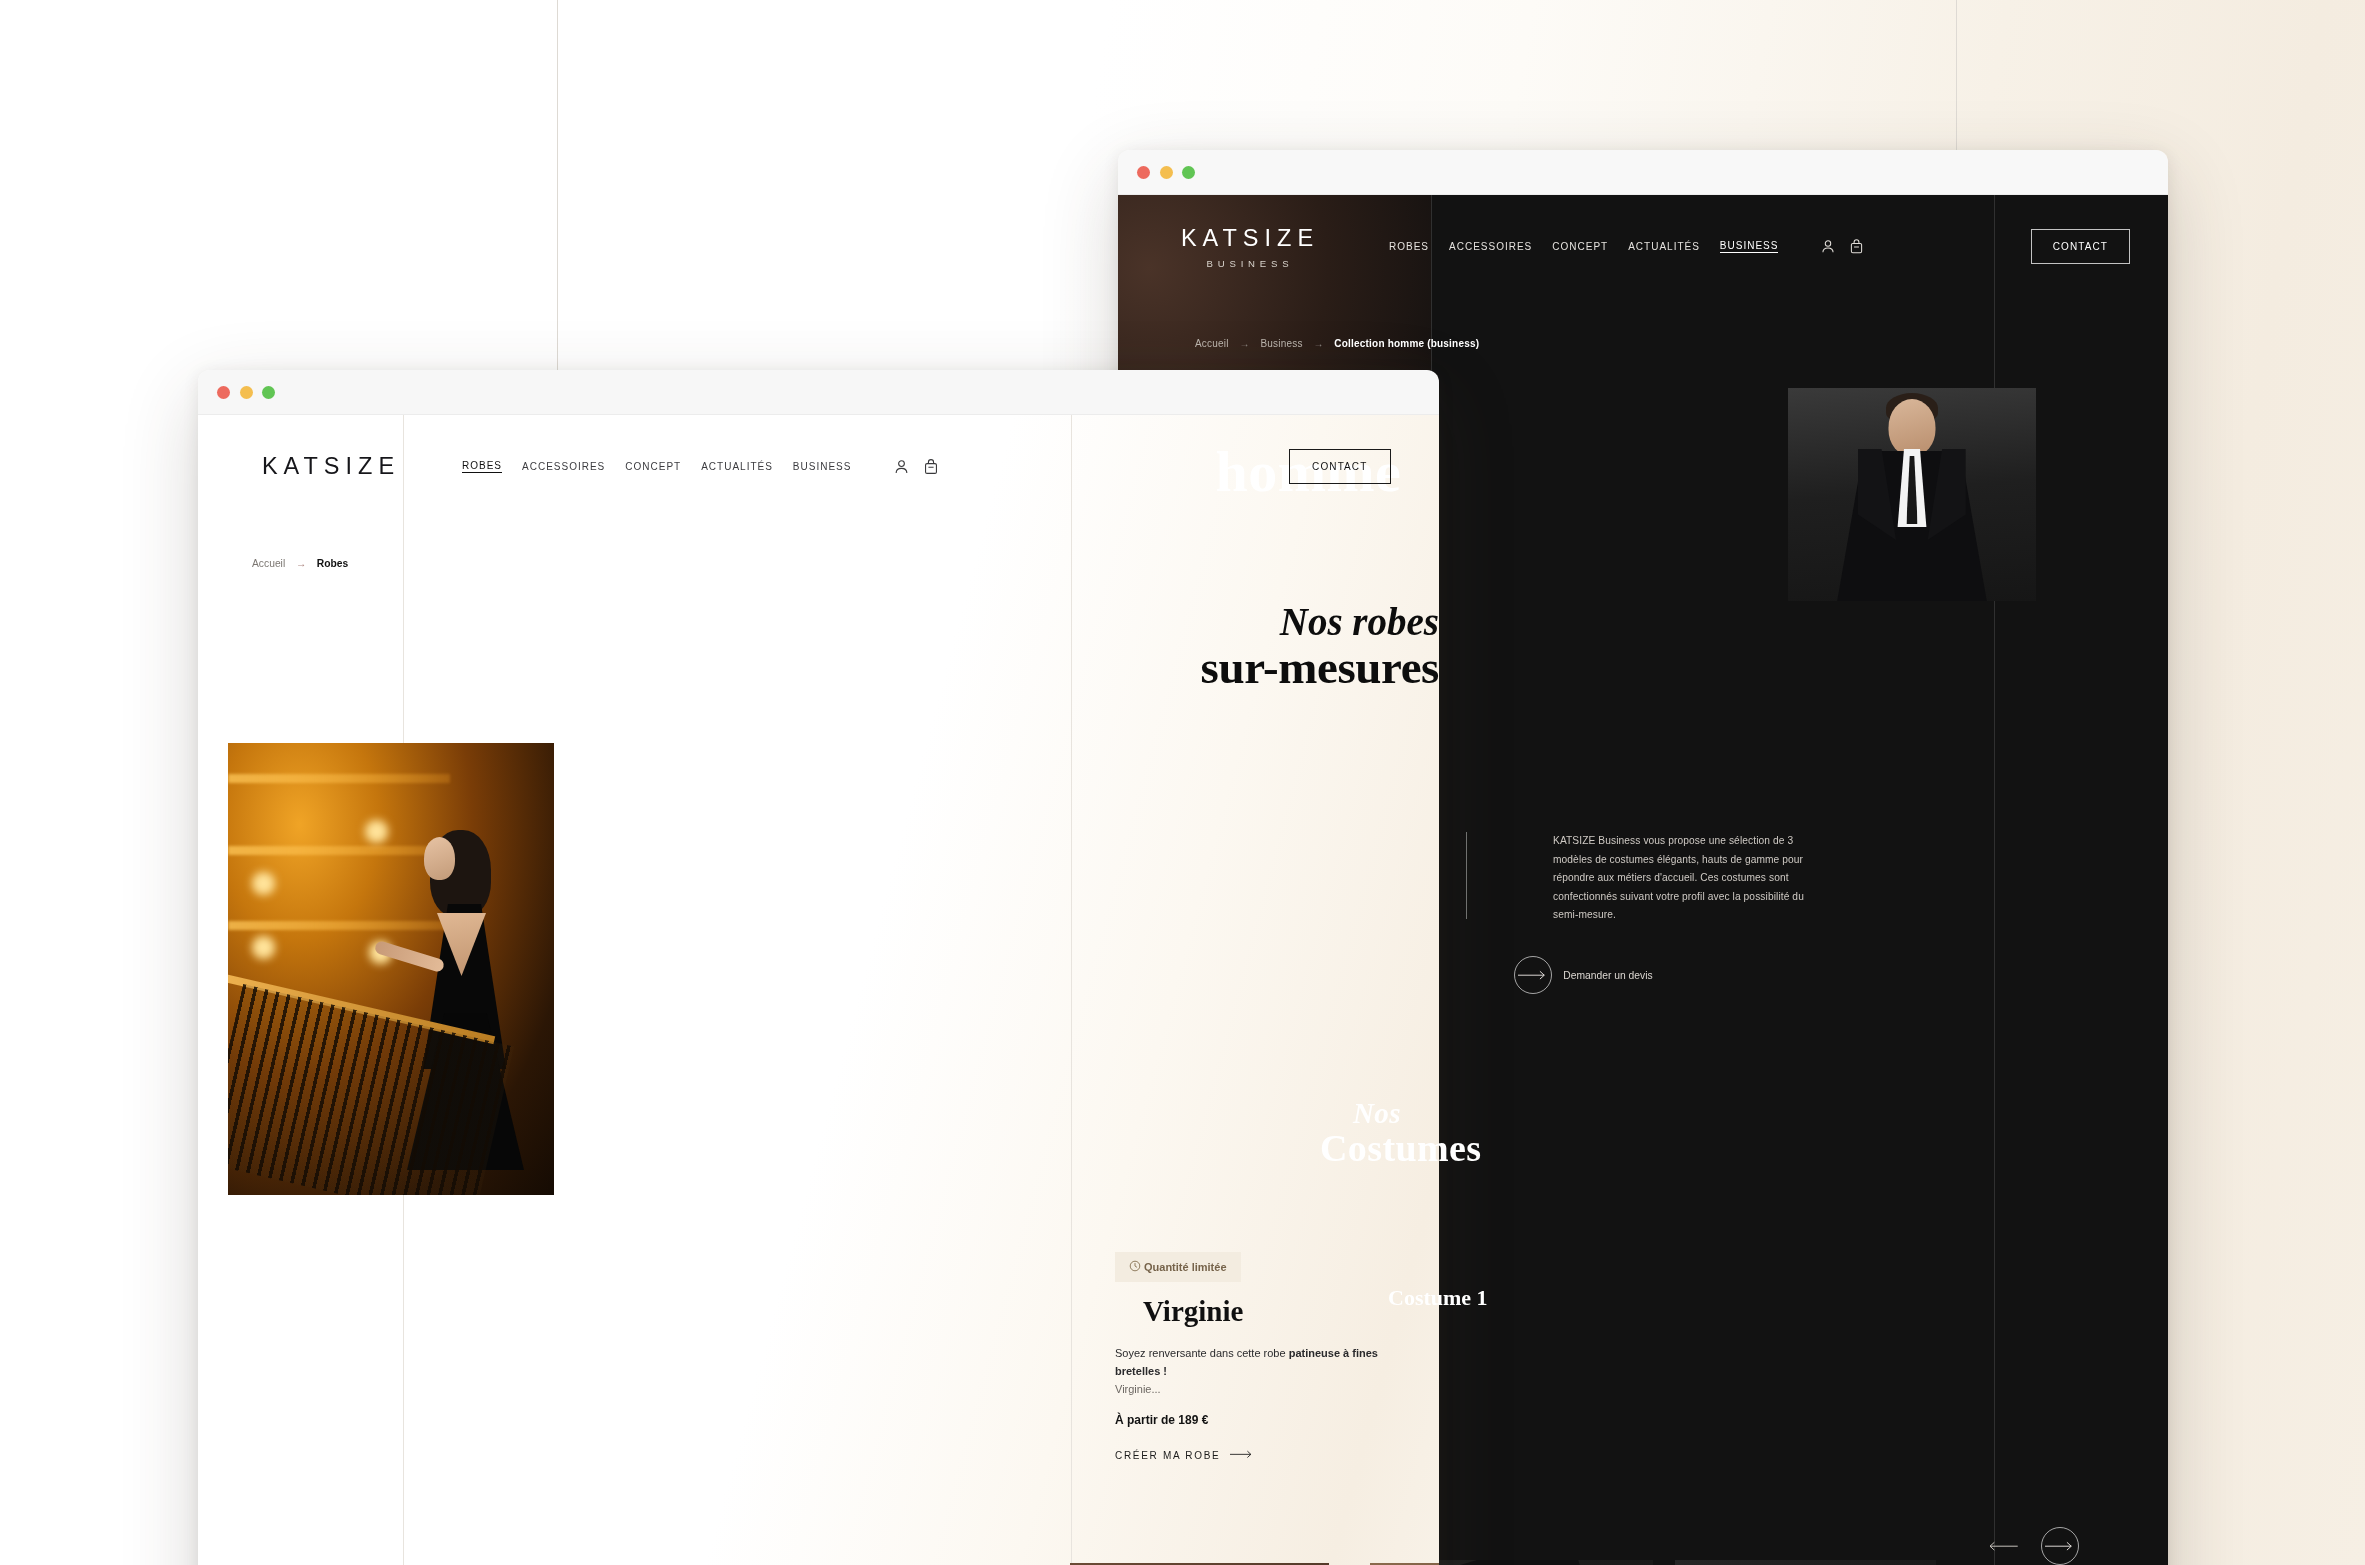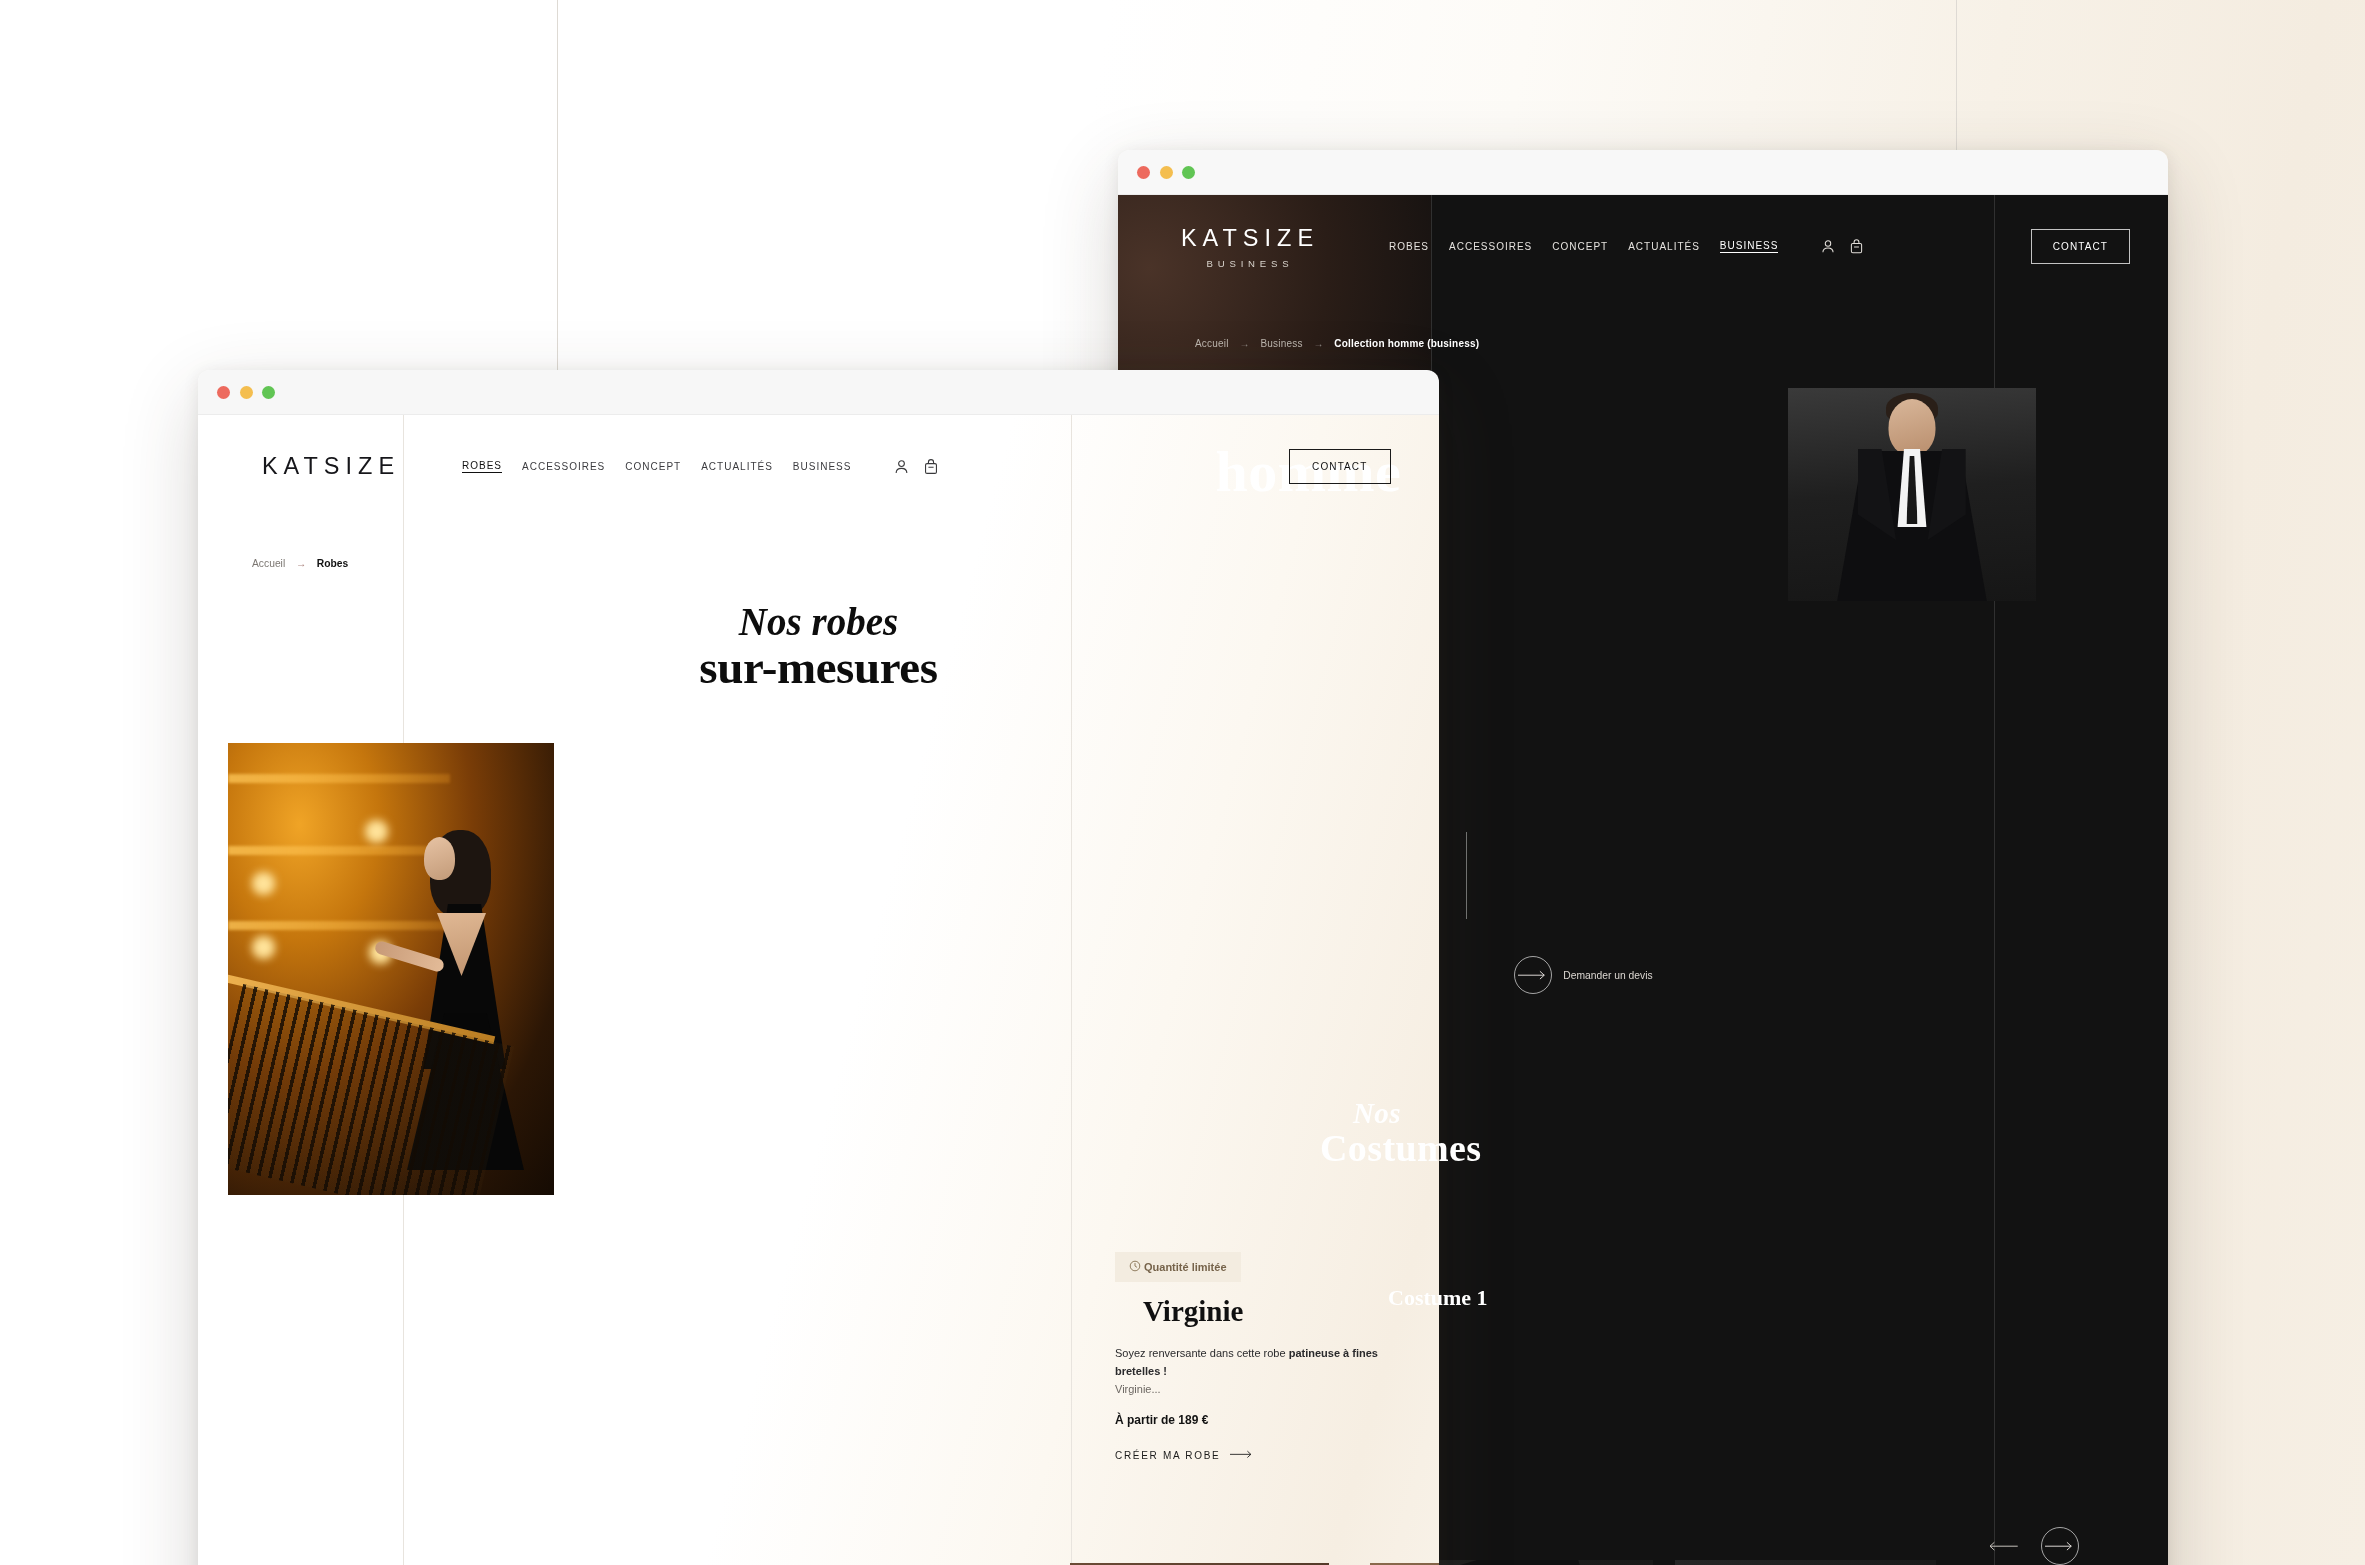--- a/index.html
+++ b/index.html
@@ -261,21 +261,21 @@
     font-family: "Liberation Sans", sans-serif;
   }
   #light-crumb {
     position: absolute; left: 54px; top: 143px; z-index: 4;
     font-size: 10.3px; color: #7b7671;
   }
   #light-crumb .cur { color: #111; font-weight: bold; }
   #light-crumb .arw { margin: 0 7.8px; color: #b08b86; }
 
   #robes-title {
-    position: absolute; left: 0; right: 0; top: 187px; text-align: center; z-index: 3;
+    position: absolute; left: 0; right: 0; top: 187px; text-align: right; z-index: 3;
     font-family: "Liberation Serif", serif; color: #0d0d0d; line-height: 1.04;
   }
   #robes-title .l1 { font-size: 39px; font-style: italic; display: block; }
   #robes-title .l2 { font-size: 47px; display: block; letter-spacing: -0.4px; }
 
   
   #dress-hero {
     position: absolute; left: 30px; top: 328px; width: 326px; height: 452px;
     overflow: hidden;
     background:
@@ -438,20 +438,21 @@
         <span class="lapelR"></span>
         <span class="tie"></span>
     </div>
     <div class="hero-photo2"></div>
 
     <h1 class="hero-title">
       <span class="l2">homme</span>
     </h1>
 
     <div id="dark-rule"></div>
+    <p id="dark-desc">KATSIZE Business vous propose une sélection de 3 modèles de costumes élégants, hauts de gamme pour répondre aux métiers d'accueil. Ces costumes sont confectionnés suivant votre profil avec la possibilité du semi-mesure.</p>
 
     <div id="devis">
       <span class="circ">
         <svg width="30" height="10.4" viewBox="0 0 34 12" fill="none" stroke="#e6e2dd" stroke-width="1.1">
           <path d="M-12 6H30"></path>
             <path d="M25 1.5 30 6l-5 4.5"></path>
         </svg>
       </span>
       <span class="lbl">Demander un devis</span>
     </div>

